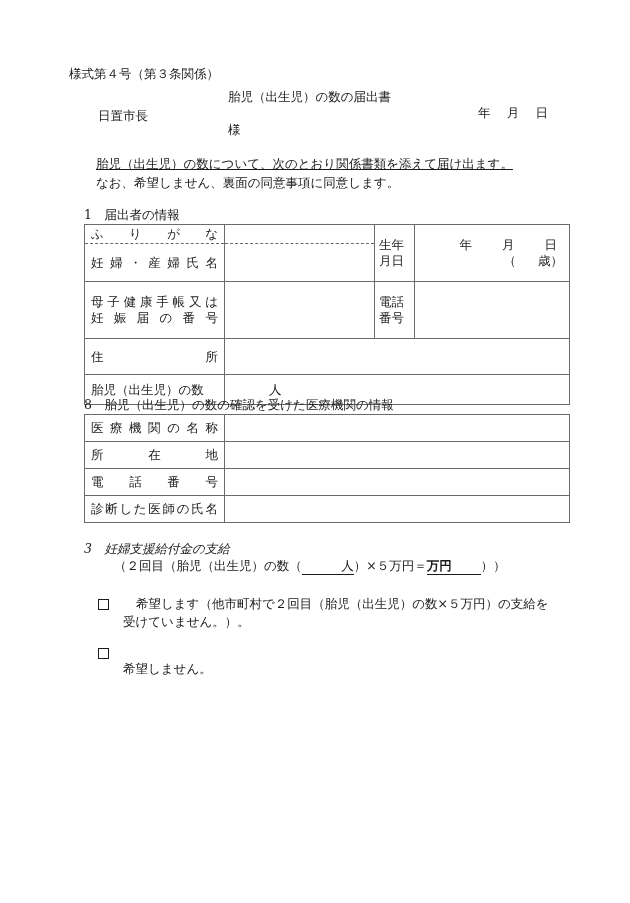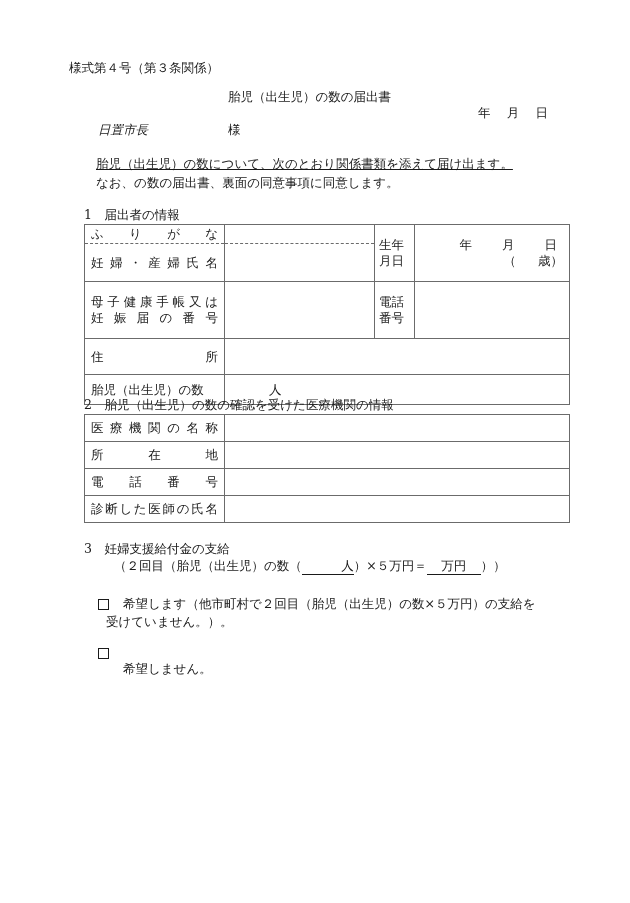--- a/index.html
+++ b/index.html
@@ -20,34 +20,34 @@
   .dashed-top { border-top: 1px dashed #6b6b6b !important; }
   .small-lbl { font-size: 12.5px; line-height: 17px; padding: 12px 4px !important; }
   .blank-u { display: inline-block; border-bottom: 1px solid #1a1a1a; }
   .checkbox {
     position: absolute; width: 9px; height: 9px; border: 1px solid #1a1a1a; background: #fff;
   }
 </style>
 </head>
 <body>
 
-<div class="abs" style="left:69px; top:60px;">様式第４号（第３条関係）</div>
+<div class="abs" style="left:69px; top:66px;">様式第４号（第３条関係）</div>
 <div class="abs" style="left:228px; top:89px;">胎児（出生児）の数の届出書</div>
 <div class="abs" style="left:478px; top:105px; width:70px;font-family:Liberation Serif, serif;">
   <span>年</span>
   <span style="display:inline-block;width:10px;"></span>
   <span>月</span>
   <span style="display:inline-block;width:10px;"></span>
   <span>日</span>
 </div>
-<div class="abs" style="left:98px; top:122px;font-style:italic;">日置市長</div>
+<div class="abs" style="left:98px; top:108px;">日置市長</div>
 <div class="abs" style="left:228px; top:122px;">様</div>
 
 <div class="abs" style="left:96px; top:156px;text-decoration:underline;">胎児（出生児）の数について、次のとおり関係書類を添えて届け出ます。</div>
-<div class="abs" style="left:96px; top:175px;">なお、の数の届出書、裏面の同意事項に同意します。</div>
+<div class="abs" style="left:96px; top:175px;">なお、希望しません、裏面の同意事項に同意します。</div>
 
 <div class="abs" style="left:84px; top:207px;">1　届出者の情報</div>
 
 <table class="form" style="left:84px; top:224px; width:485px;">
   <colgroup>
     <col style="width:140px">
     <col style="width:150px">
     <col style="width:40px">
     <col style="width:155px">
   </colgroup>
@@ -132,21 +132,21 @@
   <tr style="height:30px;">
     <td class="lbl">胎児（出生児）の数</td>
     <td colspan="3" style="padding-left:44px;">
       <span></span>
       <span>人</span>
     </td>
   </tr>
 </tbody>
   </table>
 
-<div class="abs" style="left:84px; top:397px;">2　胎児（出生児）の数の確認を受けた医療機関の情報</div>
+<div class="abs" style="left:84px; top:397px;">8　胎児（出生児）の数の確認を受けた医療機関の情報</div>
 
 <table class="form" style="left:84px; top:414px; width:485px;">
   <colgroup>
     <col style="width:140px">
     <col style="width:345px">
   </colgroup>
   <tbody>
       <tr style="height:27px;">
     <td class="lbl">
       <div class="spread">
@@ -194,23 +194,23 @@
         <span>の</span>
         <span>氏</span>
         <span>名</span>
       </div>
     </td>
     <td></td>
   </tr>
 </tbody>
   </table>
 
-<div class="abs" style="left:84px; top:541px;">3　妊婦支援給付金の支給</div>
+<div class="abs" style="left:84px; top:541px;font-style:italic;">3　妊婦支援給付金の支給</div>
 <div class="abs" style="left:114px; top:558px;">
-  <span>（２回目（胎児（出生児）の数（</span><span class="blank-u" style="width:52px; text-align:right;"><span>人</span></span><span>）×５万円＝</span><span class="blank-u" style="width:54px; text-align:center;"><span>万円</span></span><span>））</span>
+  <span>（２回目（胎児（出生児）の数（</span><span class="blank-u" style="width:52px; text-align:right;"><span>人</span></span><span>）×５万円＝</span><span class="blank-u" style="width:54px; text-align:left;font-weight:bold;"><span>万円</span></span><span>））</span>
 </div>
 
 <div class="checkbox" style="left:98px; top:599px;"></div>
-<div class="abs" style="left:123px; top:596px;text-align:right;">希望します（他市町村で２回目（胎児（出生児）の数×５万円）の支給を</div>
-<div class="abs" style="left:106px; top:614px;">受けていません。）。</div>
+<div class="abs" style="left:136px; top:596px;text-align:right;">希望します（他市町村で２回目（胎児（出生児）の数×５万円）の支給を</div>
+<div class="abs" style="left:123px; top:614px;">受けていません。）。</div>
 
 <div class="checkbox" style="left:98px; top:648px;"></div>
 <div class="abs" style="left:123px; top:661px;">希望しません。</div>
 
 </body></html>

